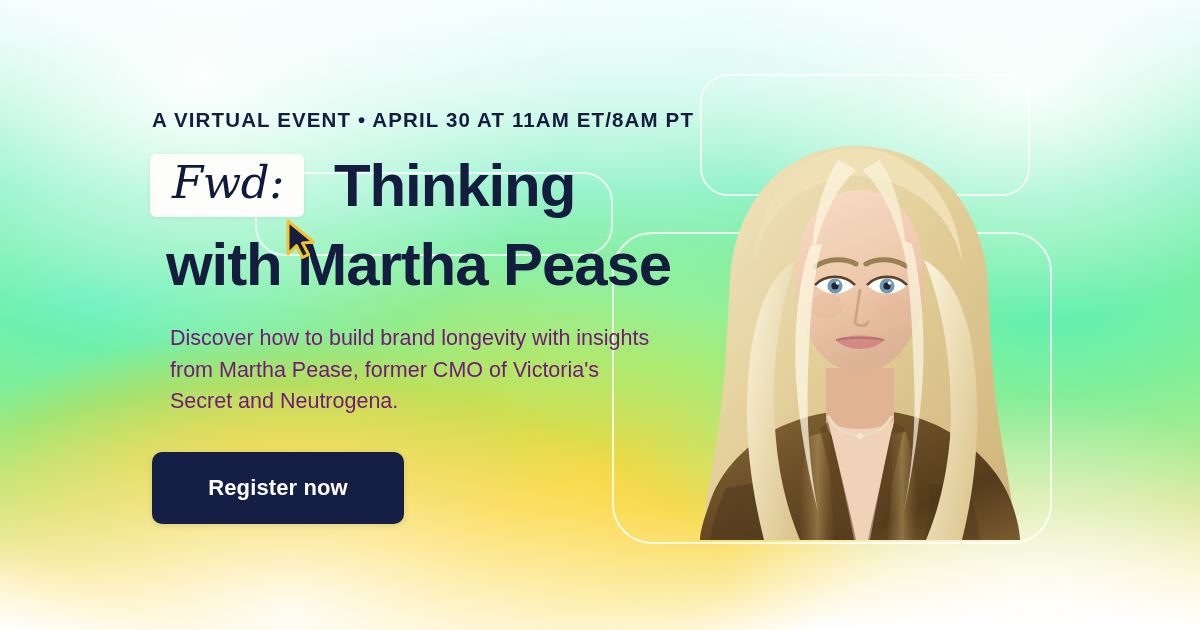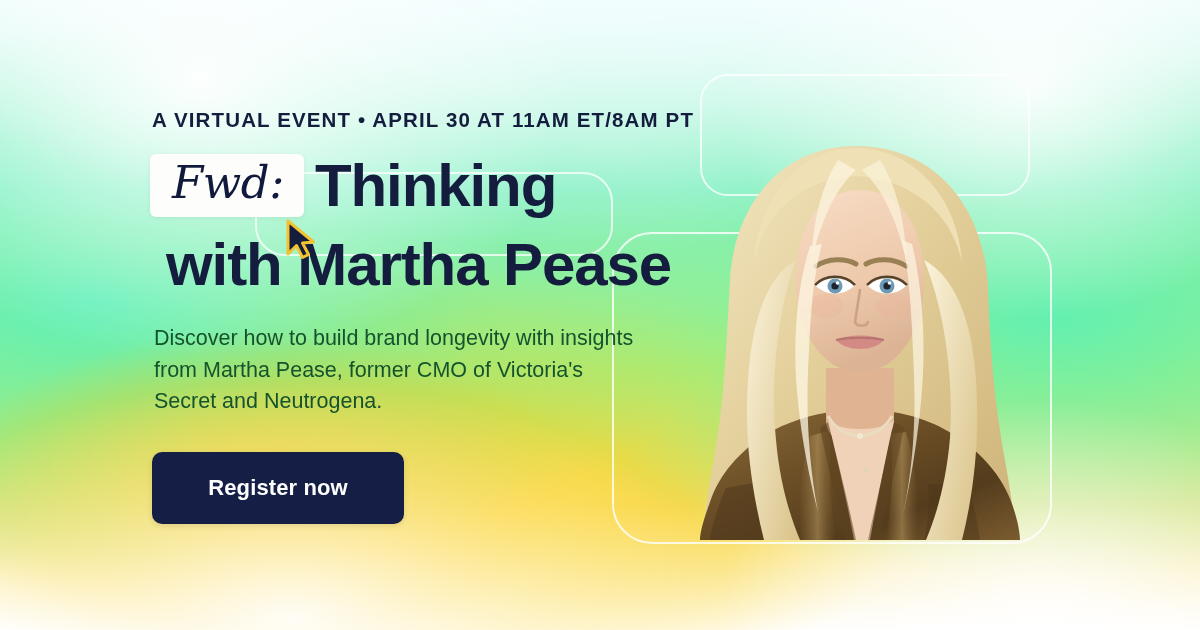--- a/index.html
+++ b/index.html
@@ -79,33 +79,33 @@
     padding:5px 20px 11px 22px; margin-left:-2px;
     box-shadow:0 1px 5px rgba(0,0,0,.06);
   }
   .fwd-badge span {
     font-family:"DejaVu Serif", serif; font-style:italic; font-weight:400;
     font-size:45px; color:#111a3c; line-height:1.05; letter-spacing:-.01em;
   }
 
   .head-word {
     font-size:60px; font-weight:700; color:#141d3e;
-    line-height:1.0; letter-spacing:-.018em; margin-left:11px;
+    line-height:1.0; letter-spacing:-.018em; margin-left:30px;
   }
   .head-line2 {
     font-size:60px; font-weight:700; color:#141d3e;
     line-height:1.0; letter-spacing:-.018em; margin-top:18px; margin-left:14px;
   }
 
   .cursor { position:absolute; left:132px; top:64px; width:34px; height:42px; }
   .cursor svg { display:block; width:100%; height:100%; }
 
   .body-copy {
-    margin-top:28px; margin-left:2px; width:480px;
-    font-size:21.5px; line-height:1.47; font-weight:400; color:#14532d;
+    margin-top:28px; margin-left:18px; width:480px;
+    font-size:21.5px; line-height:1.47; font-weight:400; color:#701a75;
   }
 
   .cta {
     display:inline-flex; align-items:center; justify-content:center;
     margin-top:34px; margin-left:0;
     width:252px; height:72px;
     background:#151f46; border-radius:10px;
     color:#ffffff; font-size:22px; font-weight:700; letter-spacing:.005em;
     border:none; cursor:pointer;
     box-shadow:0 2px 6px rgba(0,0,0,.10);

